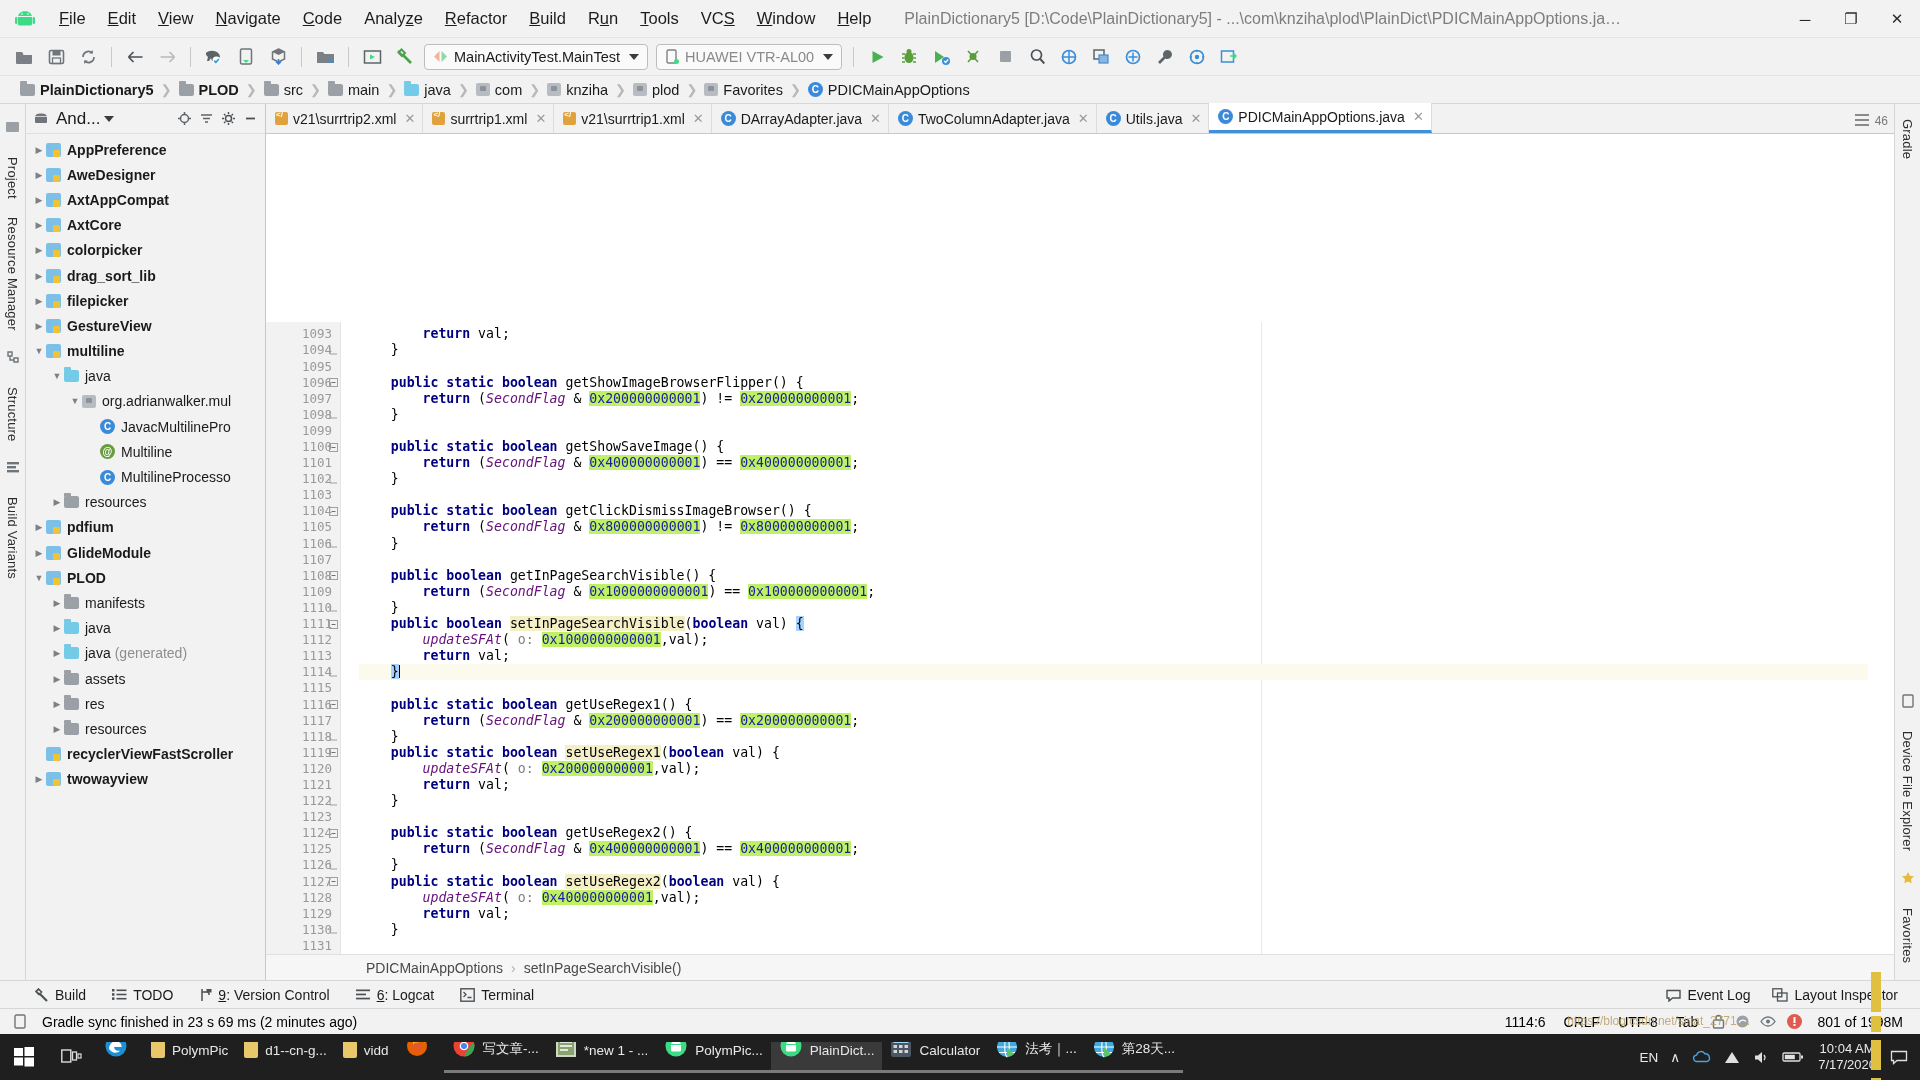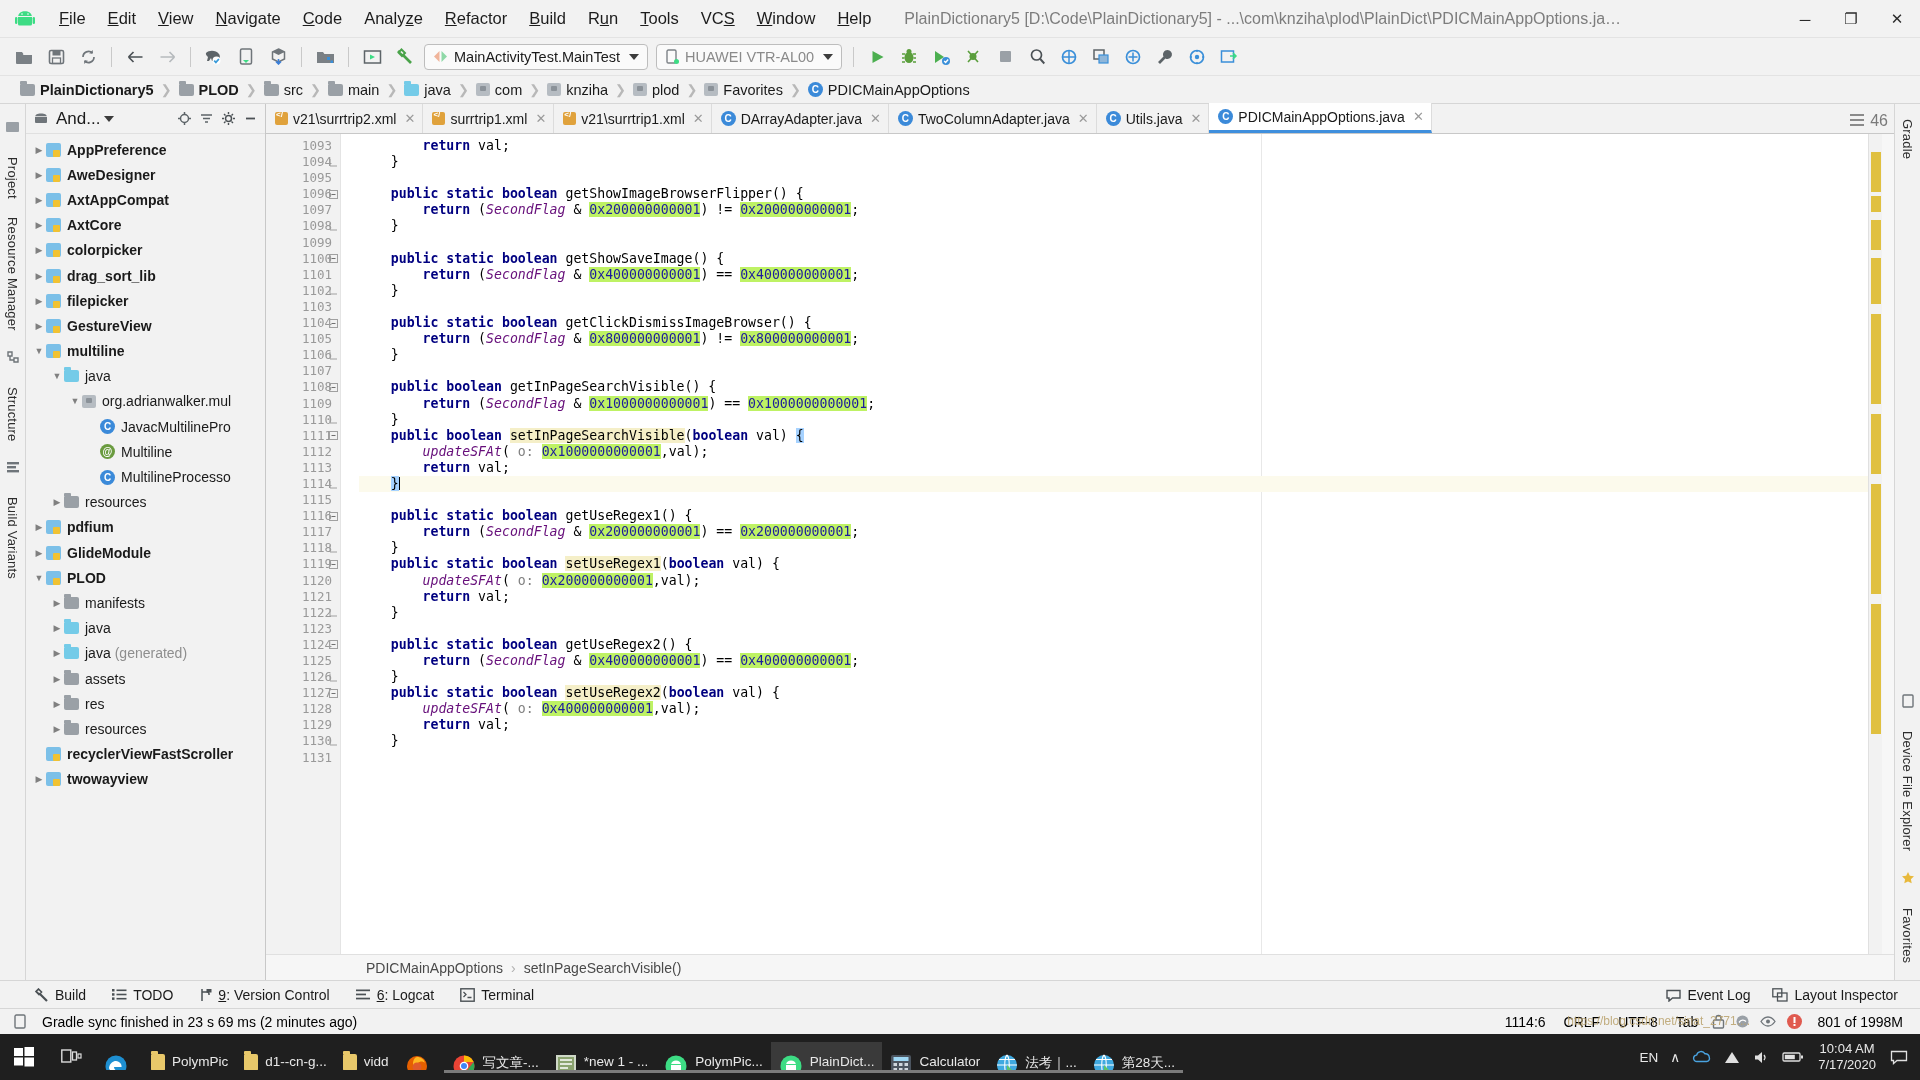--- a/index.html
+++ b/index.html
@@ -108,21 +108,21 @@
     height: 29px; display: flex; align-items: center; padding: 0 7px 0 9px; font-size: 14px;
     border-right: 1px solid #dcdcdc; white-space: nowrap; background: #f2f2f2; color: #1a1a1a;
   }
   .tab.active { background: #fff; border-bottom: 3px solid #3f8fdd; height: 30px; }
   .tab .ti { margin-right: 5px; display:flex; }
   .tab .x { margin-left: 8px; color: #9a9a9a; font-size: 13px; }
   .xmlico { width: 13px; height: 13px; background: #e0a23c; border-radius: 2px; position: relative; }
   .xmlico:after { content:"</"; position:absolute; left:1px; top:-2px; font-size:8px; color:#fff; font-weight:bold; }
   .tabs-right { margin-left:auto; display:flex; align-items:center; padding:0 6px 3px 0; gap:6px; }
 
-  .codewrap { flex: 1; display: flex; min-height: 0; position: relative; background: #fff; }
+  .codewrap { flex: 1; display: flex; min-height: 0; position: relative; background: #fff; align-items: flex-end; }
   .gutter {
     width: 75px; flex: 0 0 75px; background: #f2f2f2; border-right: 1px solid #e4e4e4;
     font-family: "DejaVu Sans Mono", monospace; font-size: 12.5px; color: #999999;
     text-align: right; padding-top: 4px; position: relative;
   }
   .gl { height: 16.1px; line-height: 16.1px; padding-right: 8px; }
   .codecol { flex: 1; position: relative; overflow: hidden; padding-top: 4px; }
   .code {
     font-family: "DejaVu Sans Mono", monospace; font-size: 13.2px; line-height: 16.1px;
     white-space: pre; padding-left: 18px; color: #000;
@@ -176,21 +176,21 @@
   .st-it { margin: 0 9px; white-space: nowrap; }
   .st-ico { margin: 0 5px; display:flex; align-items:center; }
 
   
   .taskbar {
     height: 46px; background: #1f1f1f; display: flex; align-items: center; flex: 0 0 46px;
     color: #e8e8e8; font-size: 13.5px;
   }
   .tb-start { width: 48px; height: 46px; display: flex; align-items: center; justify-content: center; }
   .tb-item {
-    height: 31px; display: flex; align-items: flex-start; padding: 12px 8px; max-width: 150px;
+    height: 31px; display: flex; align-items: flex-end; padding: 12px 8px; max-width: 150px;
     white-space: nowrap; overflow: hidden; border-bottom: 3px solid transparent;
   }
   .tb-item .tl { margin-left: 7px; overflow: hidden; text-overflow: ellipsis; }
   .tb-item.active { background: #3a3a3a; border-bottom-color: #5aa9e6; }
   .tb-item.grouped { border-bottom-color: #7a7a7a; }
   .tray { margin-left: auto; display: flex; align-items: center; padding-right: 6px; height: 46px; }
   .tray .ti { margin: 0 6px; display: flex; align-items: center; }
   .clock { text-align: center; line-height: 1.25; font-size: 13px; margin: 0 8px; }
   .fileico { width: 14px; height: 17px; background: #e8c86a; border-radius: 1px 2px 2px 2px; position: relative; }
   .fileico:before { content:""; position:absolute; left:0; top:-3px; width:7px; height:3px; background:#e8c86a; border-radius:1px 1px 0 0; }
@@ -775,21 +775,21 @@
             </span>
             <span>PDICMainAppOptions.java</span>
             <span class="x">✕</span>
           </div>
           <div class="tabs-right">
             <span><svg width="14" height="12">
                 <rect x="0" y="0" width="14" height="2" fill="#8a8a8a"></rect>
                 <rect x="0" y="5" width="14" height="2" fill="#8a8a8a"></rect>
                 <rect x="0" y="10" width="14" height="2" fill="#8a8a8a"></rect>
               </svg></span>
-            <span style="font-size:16px;color:#7a7a7a">46</span>
+            <span style="font-size:12px;color:#7a7a7a">46</span>
           </div>
         </div>
 
       <div class="codewrap">
         <div class="gutter" id="gutter">
             <div class="gl" style="visibility: visible;">1093</div>
             <div class="gl">1094</div>
             <div class="gl">1095</div>
             <div class="gl">1096</div>
             <div class="gl">1097</div>

